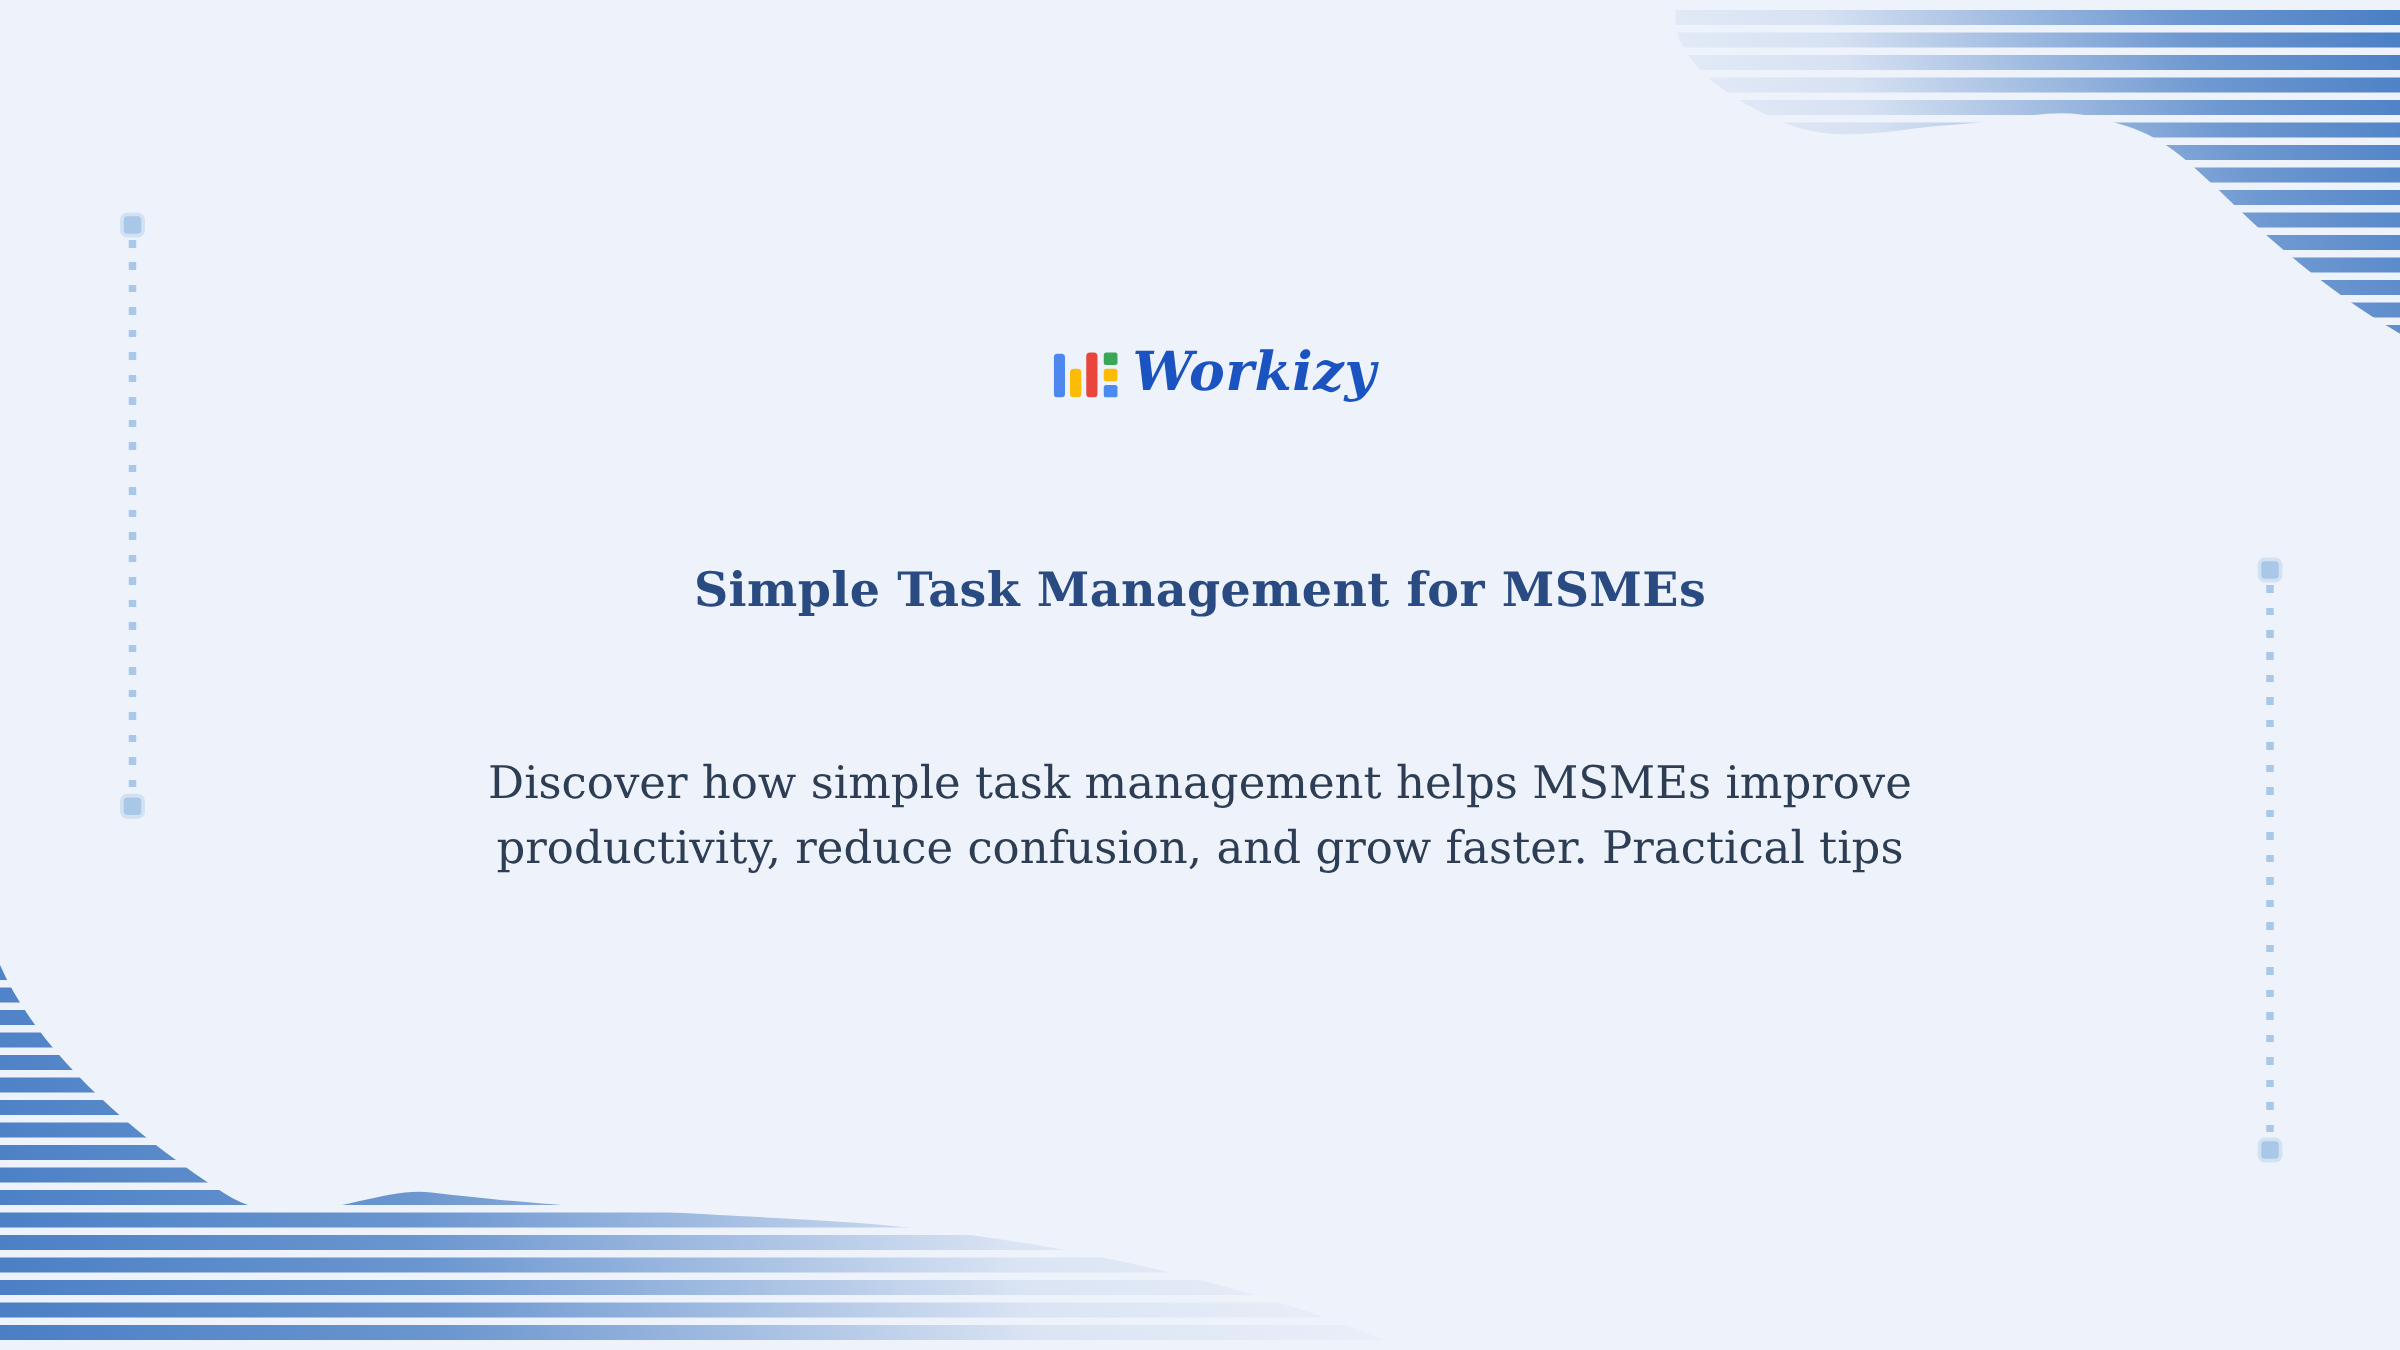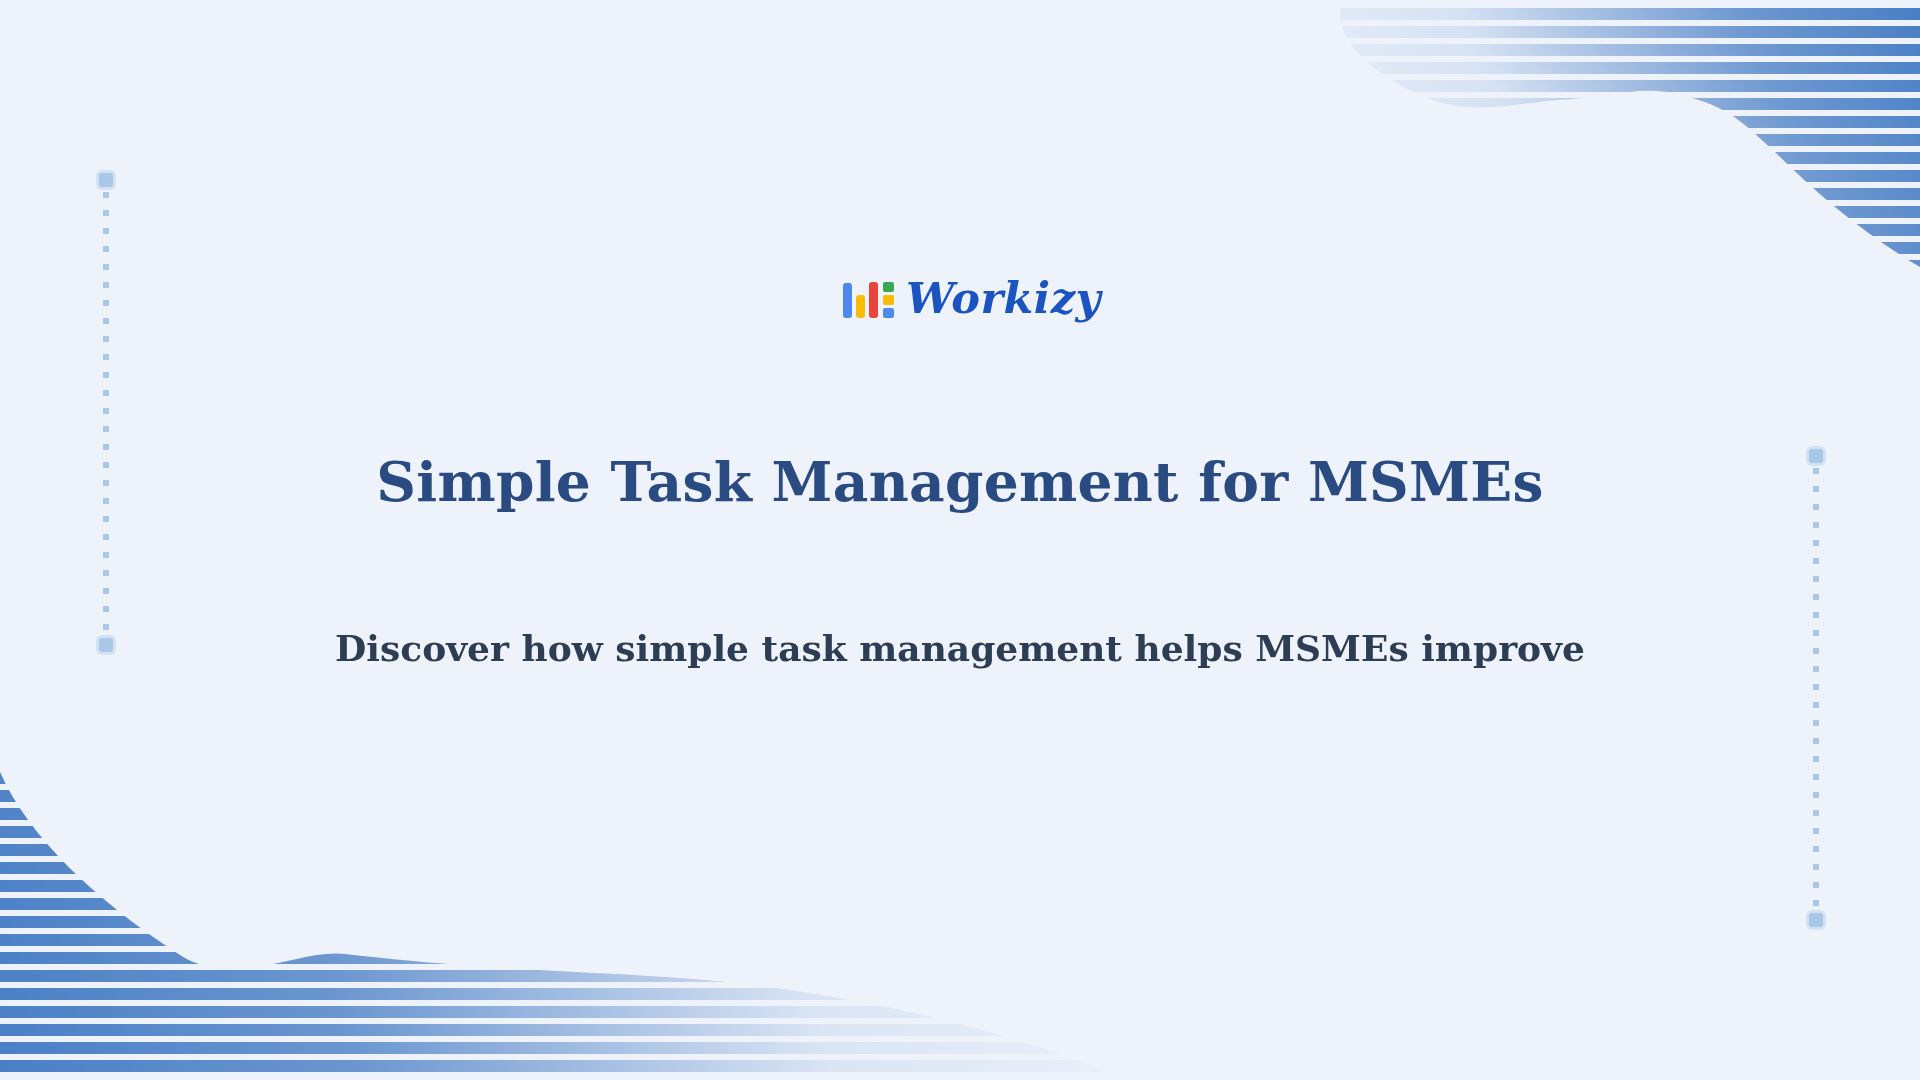--- a/index.html
+++ b/index.html
@@ -37,26 +37,26 @@
     align-items:center;padding-top:276px;box-sizing:border-box;text-align:center;
   }
   .logo-row{display:flex;align-items:center;gap:11px;height:44px;padding-left:24px;}
   .logo-icon{display:block;}
   .logo-text{
     font-family:"DejaVu Serif",serif;font-style:italic;font-weight:700;
     font-size:43px;color:var(--logo-blue,#1b54c0);letter-spacing:.5px;line-height:1;
   }
   .hero-title{
     margin:128px 0 0;font-family:"DejaVu Serif",serif;font-weight:700;
-    font-size:55px;line-height:1.25;color:var(--title-color,#2a4a82);
+    font-size:38px;line-height:1.25;color:var(--title-color,#2a4a82);
     letter-spacing:.3px;
     text-align:right;
   }
   .hero-subtitle{
-    margin:105px 0 16px;font-family:"DejaVu Serif",serif;font-weight:700;
+    margin:105px 0 16px;font-family:"DejaVu Serif",serif;font-weight:400;
     font-size:36px;line-height:52px;color:var(--body-color,#2d3e54);
   }
 </style>
 </head>
 <body>
 
 <div class="canvas">
 
   <svg class="deco deco-tr" width="830" height="285" viewBox="0 0 830 285" aria-hidden="true">
     <defs>
@@ -145,16 +145,17 @@
         <rect x="40" y="17" width="11" height="10" rx="2" style="fill:var(--icon-yellow,#fbbc05)"></rect>
         <rect x="40" y="30" width="11" height="10" rx="2" style="fill:var(--icon-square-blue,#4d8af0)"></rect>
       </svg>
       <span class="logo-text">Workizy</span>
     </div>
 
     <h1 class="hero-title">Simple Task Management for MSMEs</h1>
 
     <div class="hero-subtitle">
       <div>Discover how simple task management helps MSMEs improve</div>
+      <div>productivity, reduce confusion, and grow faster. Practical tips</div>
     </div>
 
   </div>
 </div>
 
 </body></html>

